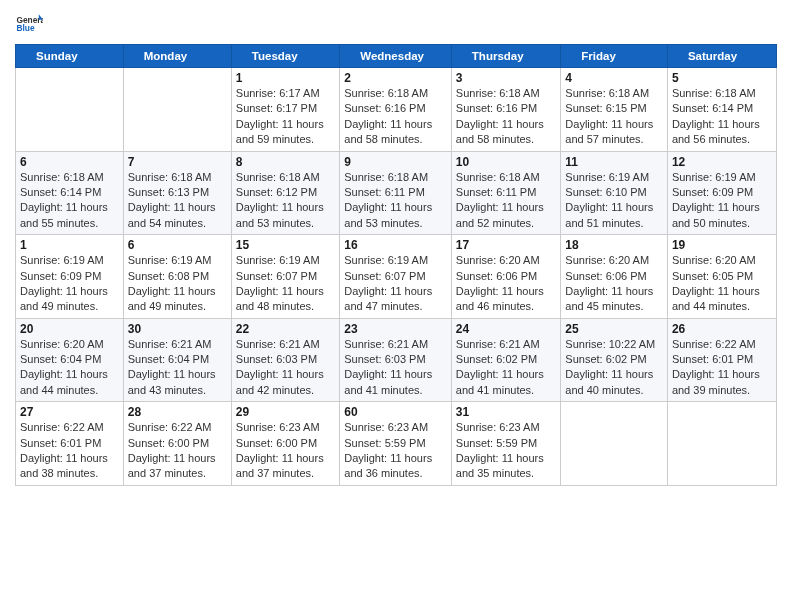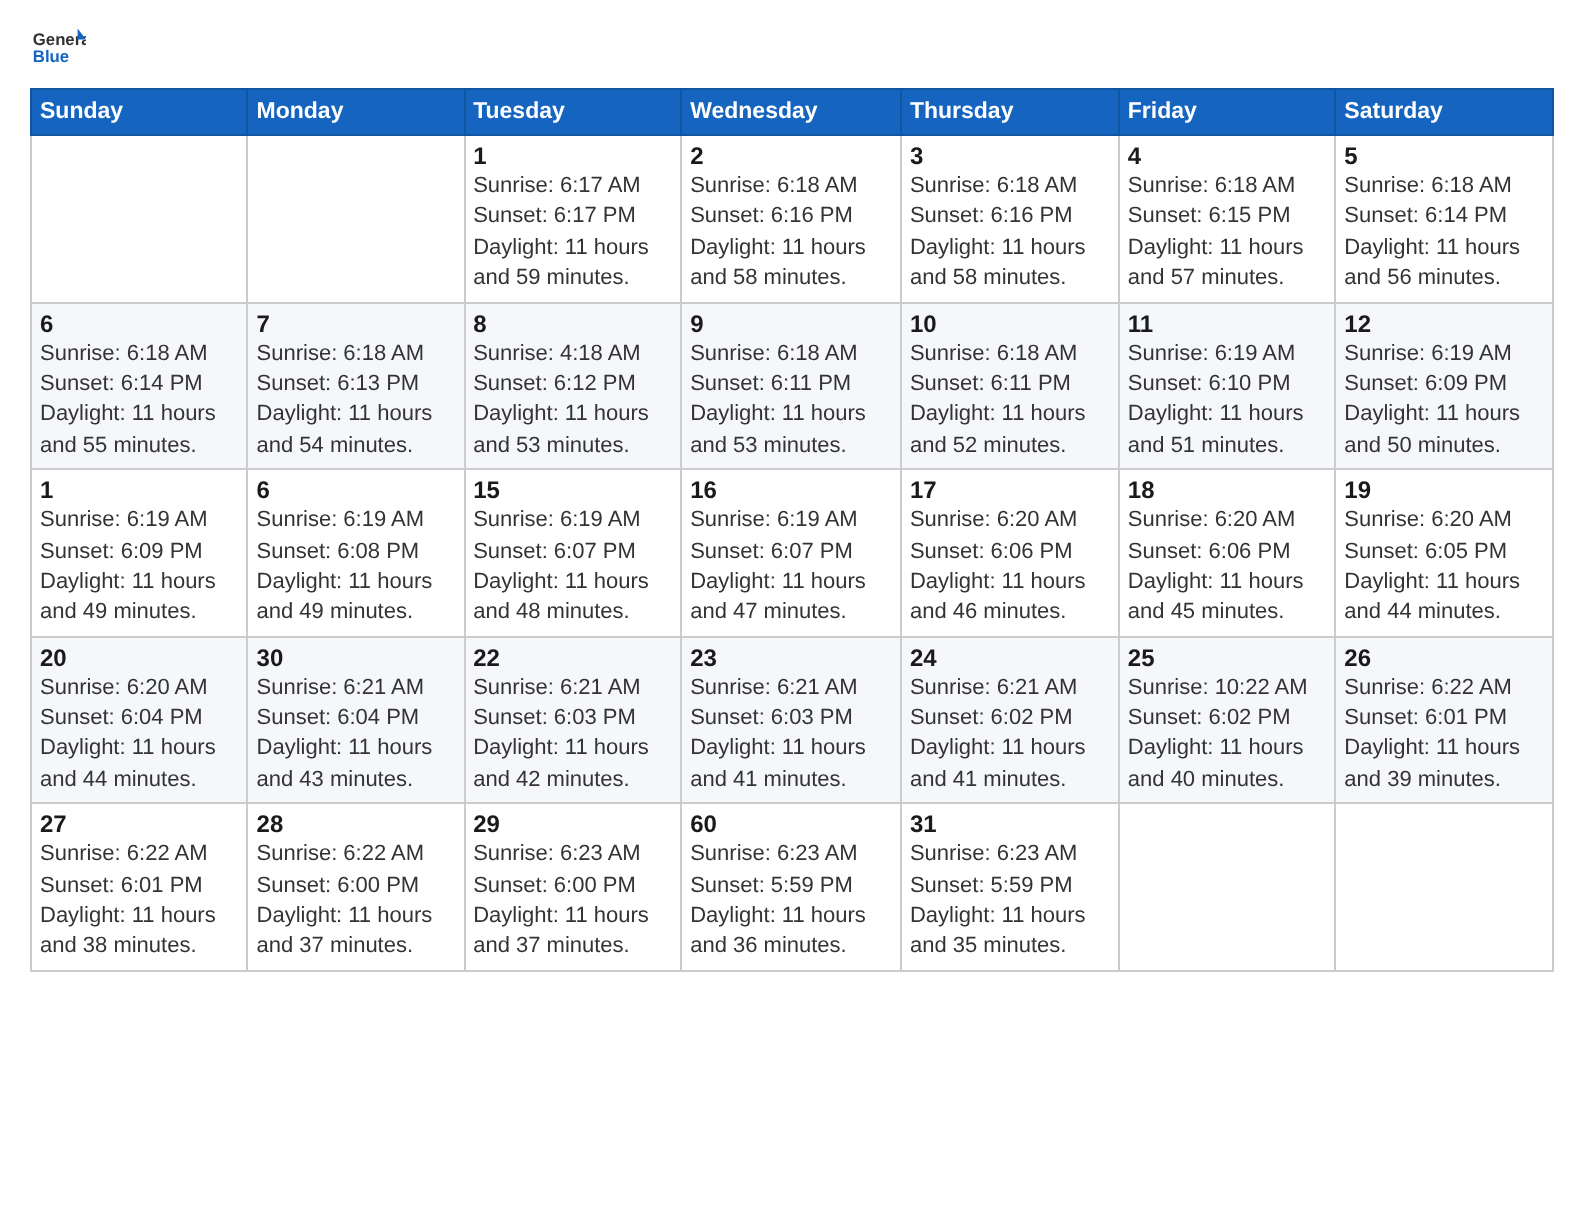--- a/index.html
+++ b/index.html
@@ -48,21 +48,21 @@
     .calendar {
       width: 100%;
       border-collapse: collapse;
       border: 1px solid #ccc;
     }
     .calendar th {
       background: #1565c0;
       color: #fff;
       font-size: 11.5px;
       font-weight: bold;
-      padding: 5px 4px;
+      padding: 5px 20px;
       text-align: left;
       border: 1px solid #1255a0;
     }
     .calendar td {
       vertical-align: top;
       border: 1px solid #ccc;
       padding: 3px 4px;
       width: 113px;
       min-height: 75px;
       background: #fff;
@@ -164,21 +164,21 @@
           </td>
           <td>
             <span class="day-num">7</span>
             <div class="day-info">Sunrise: 6:18 AM
 Sunset: 6:13 PM
 Daylight: 11 hours
 and 54 minutes.</div>
           </td>
           <td>
             <span class="day-num">8</span>
-            <div class="day-info">Sunrise: 4:18 AM
+            <div class="day-info">Sunrise: 6:18 AM
 Sunset: 6:12 PM
 Daylight: 11 hours
 and 53 minutes.</div>
           </td>
           <td>
             <span class="day-num">9</span>
             <div class="day-info">Sunrise: 6:18 AM
 Sunset: 6:11 PM
 Daylight: 11 hours
 and 53 minutes.</div>

